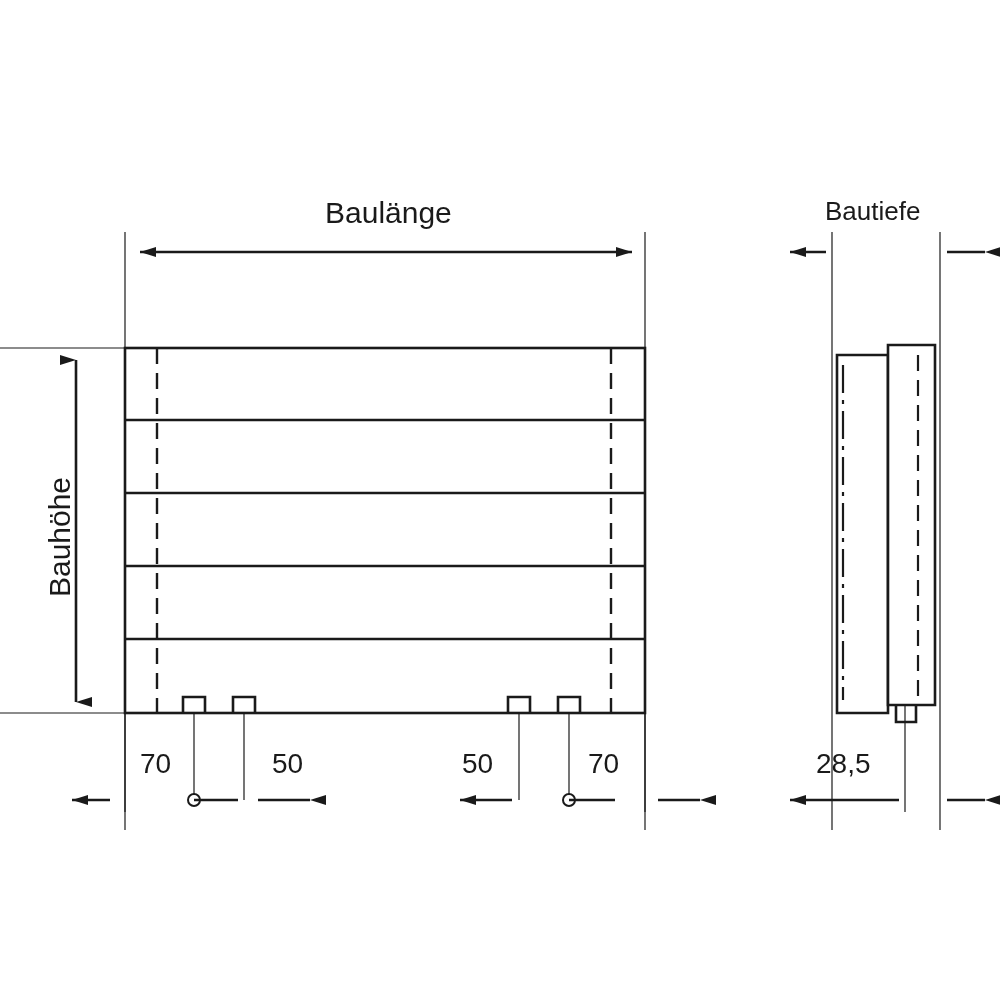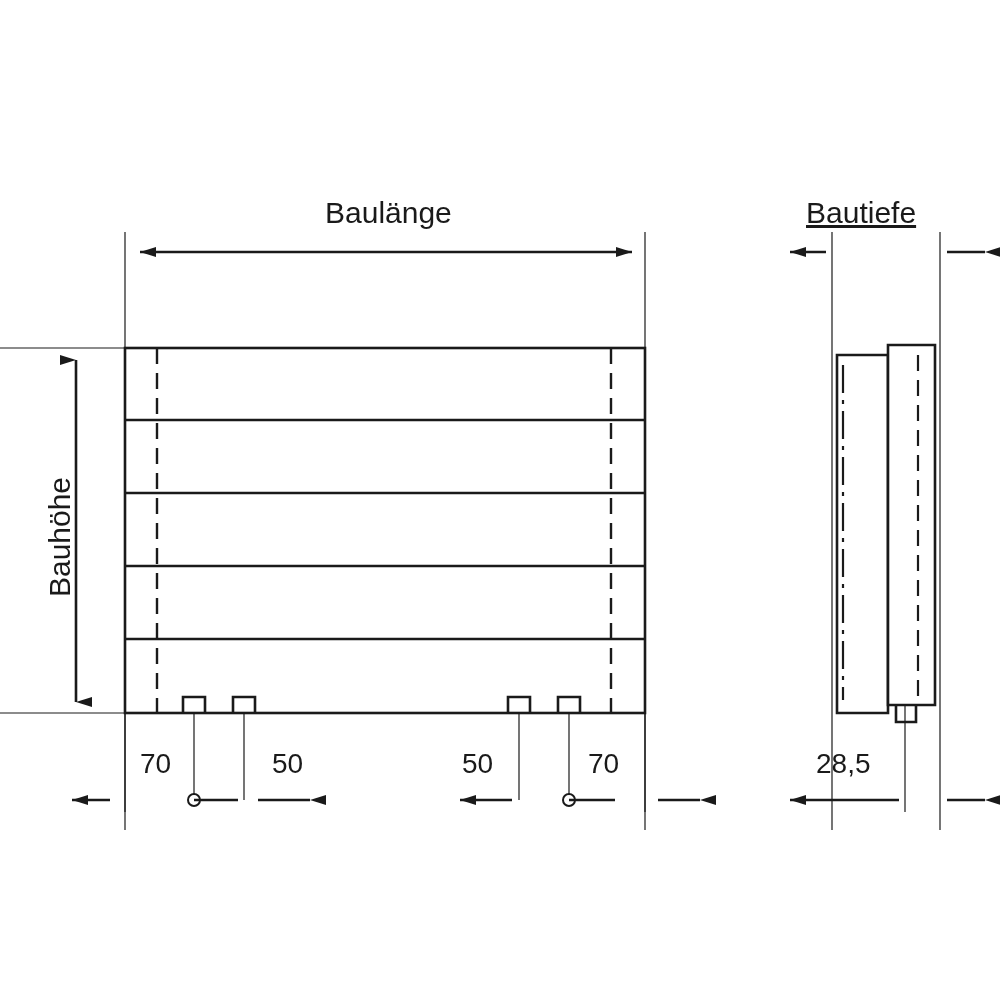--- a/index.html
+++ b/index.html
@@ -149,21 +149,21 @@
         <line x1="826" y1="800" x2="899" y2="800"></line>
         <line x1="985" y1="800" x2="947" y2="800" marker-start="url(#arrR)"></line>
       </g>
     </g>
   </svg>
 
   <div class="dim-label" style="left:325px; top:196px; font-size:30px;">Baulänge</div>
 
   <div class="dim-label" style="left:-20px; top:520px; font-size:30px; transform:rotate(-90deg); transform-origin:center center; width:160px; text-align:center;">Bauhöhe</div>
 
-  <div class="dim-label" style="left:806px; top:196px; font-size:30px;text-decoration:underline;">Bautiefe</div>
+  <div class="dim-label" style="left:825px; top:196px; font-size:26px;">Bautiefe</div>
 
   <div class="dim-label" style="left:140px; top:748px; font-size:28px;">70</div>
 
   <div class="dim-label" style="left:272px; top:748px; font-size:28px;">50</div>
 
   <div class="dim-label" style="left:462px; top:748px; font-size:28px;">50</div>
 
   <div class="dim-label" style="left:588px; top:748px; font-size:28px;">70</div>
 
   <div class="dim-label" style="left:808px; top:748px; font-size:28px;margin-left:8px;">28,5</div>

